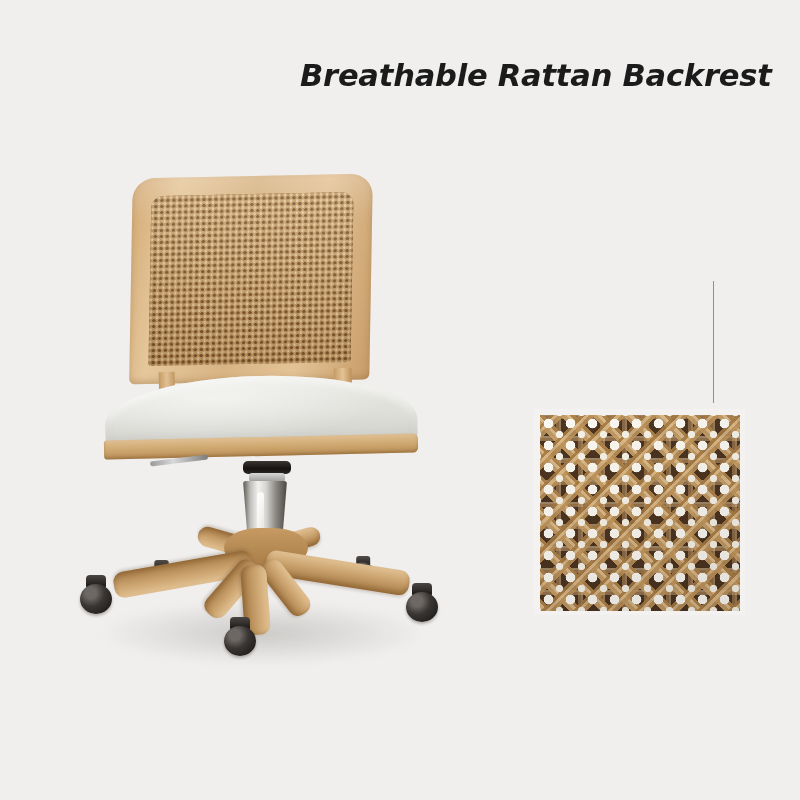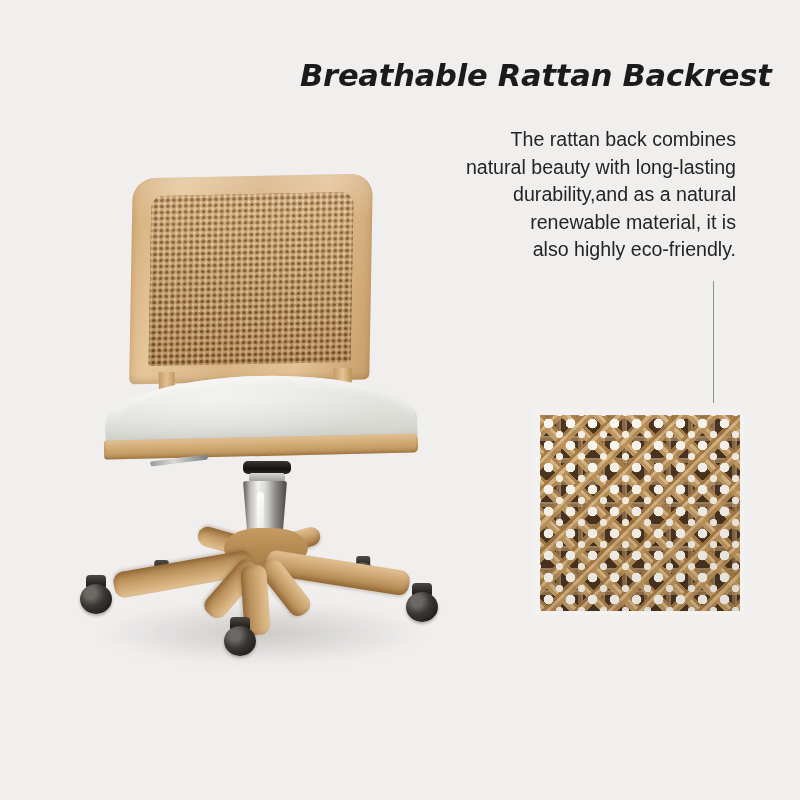--- a/index.html
+++ b/index.html
@@ -321,25 +321,20 @@
   .c4 { left: 150px; top: 560px; transform: scale(.72); opacity:.95; }
   .c5 { left: 352px; top: 556px; transform: scale(.70); opacity:.95; }
 </style>
 </head>
 <body>
 
 <div id="stage">
 
   <div id="headline">Breathable Rattan Backrest</div>
 
-  <div id="body-copy">The rattan back combines
-natural beauty with long-lasting
-durability,and as a natural
-renewable material, it is
-also highly eco-friendly.</div>
 
   <div id="connector"></div>
 
   <div id="chair">
     <div class="floor-shadow"></div>
 
     <div class="back-frame"></div>
     <div class="back-cane">
       <div class="mesh"></div>
       <div class="mesh-shade"></div>

